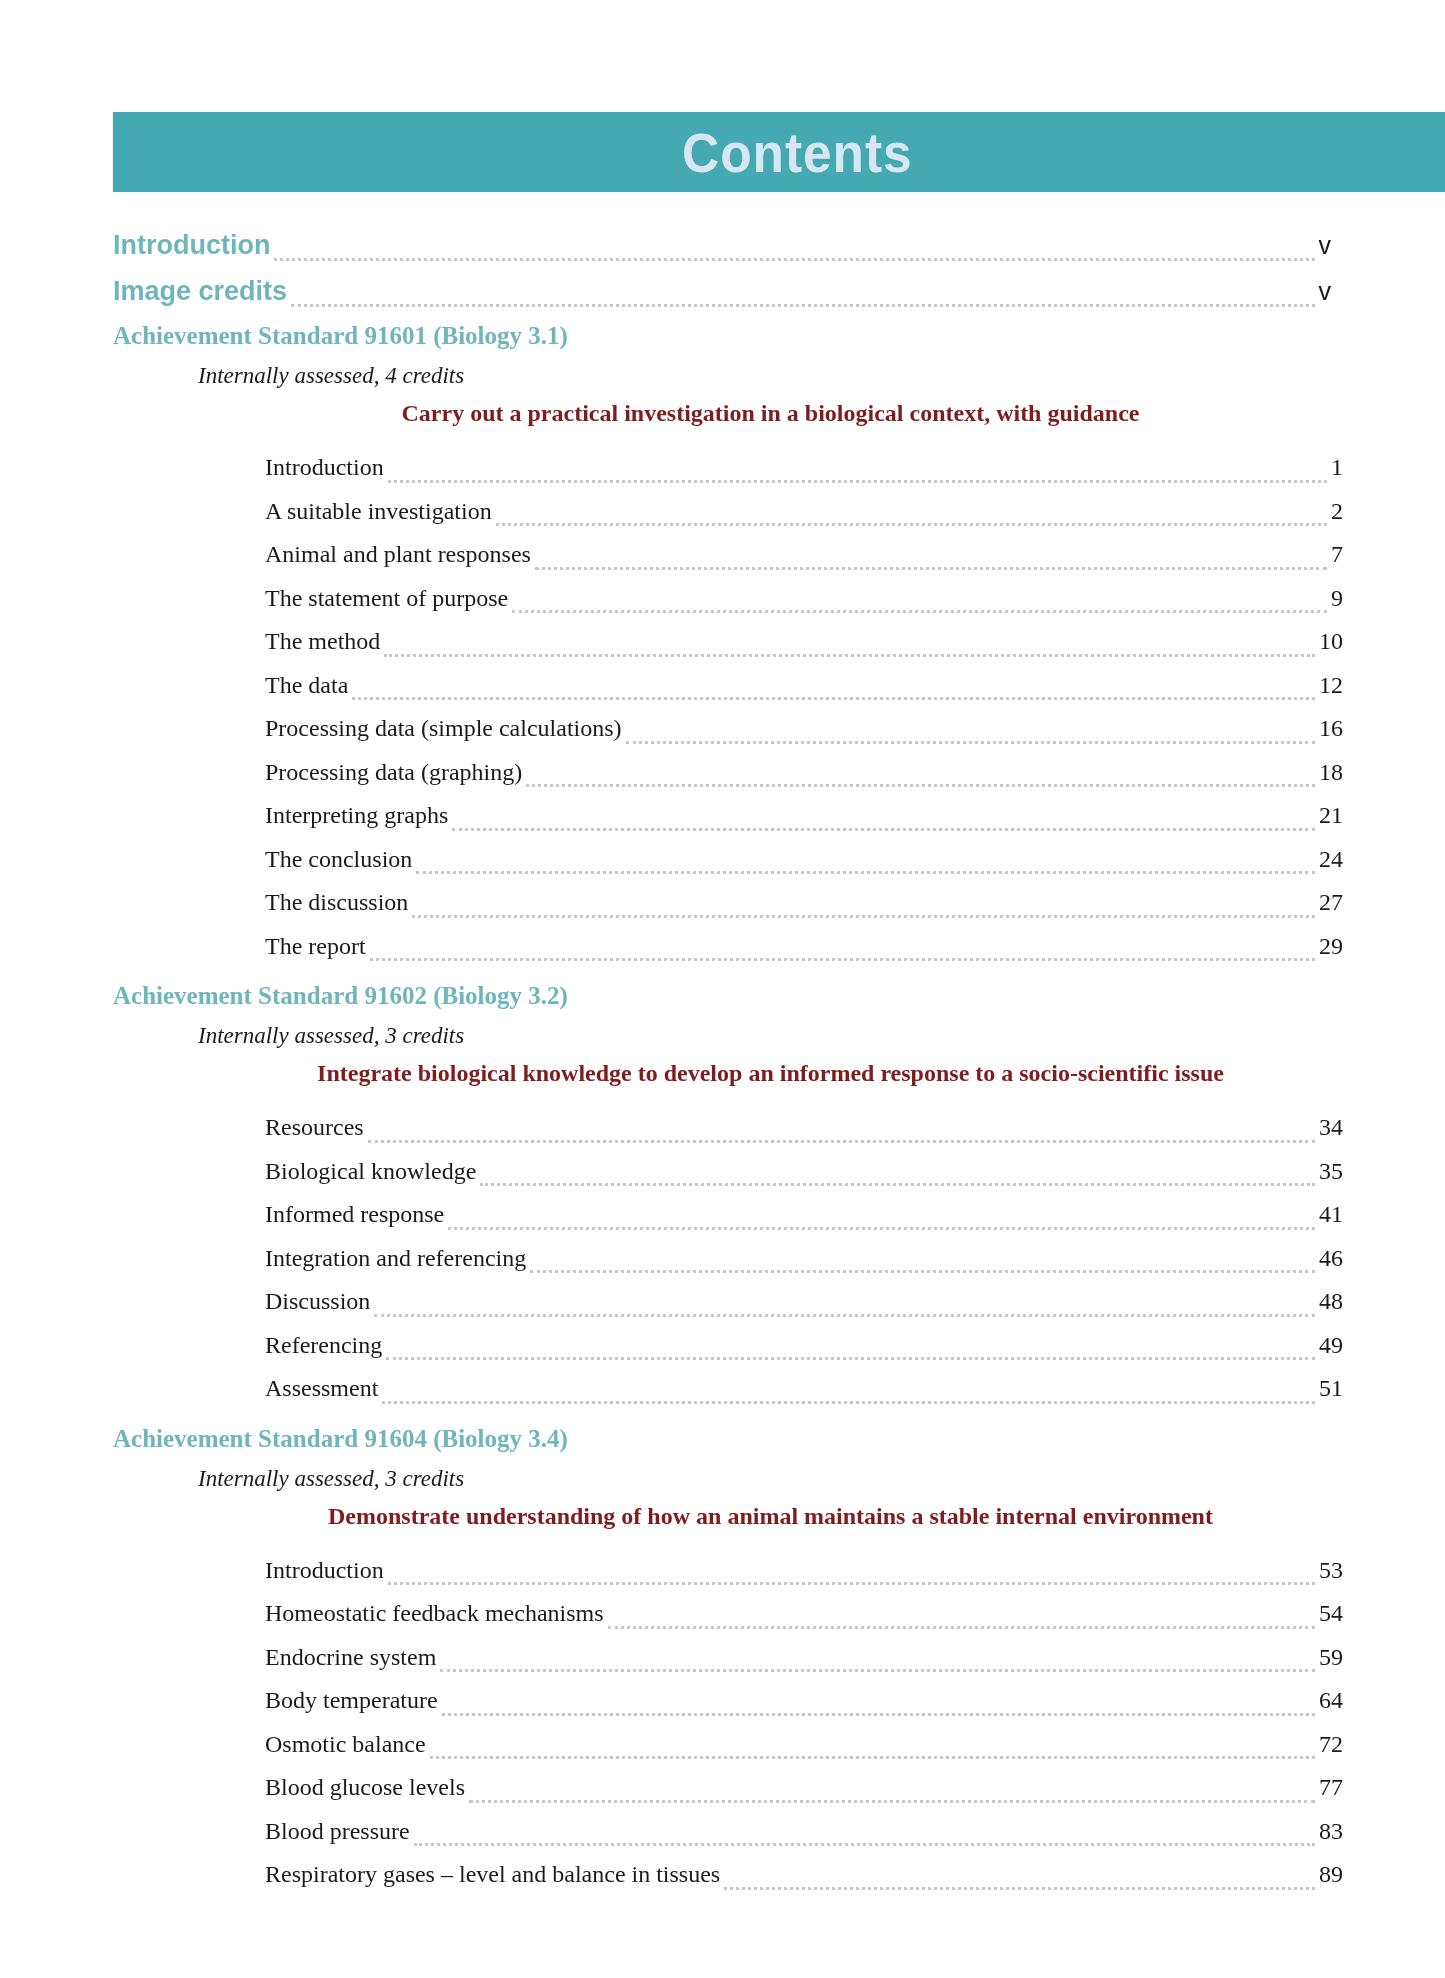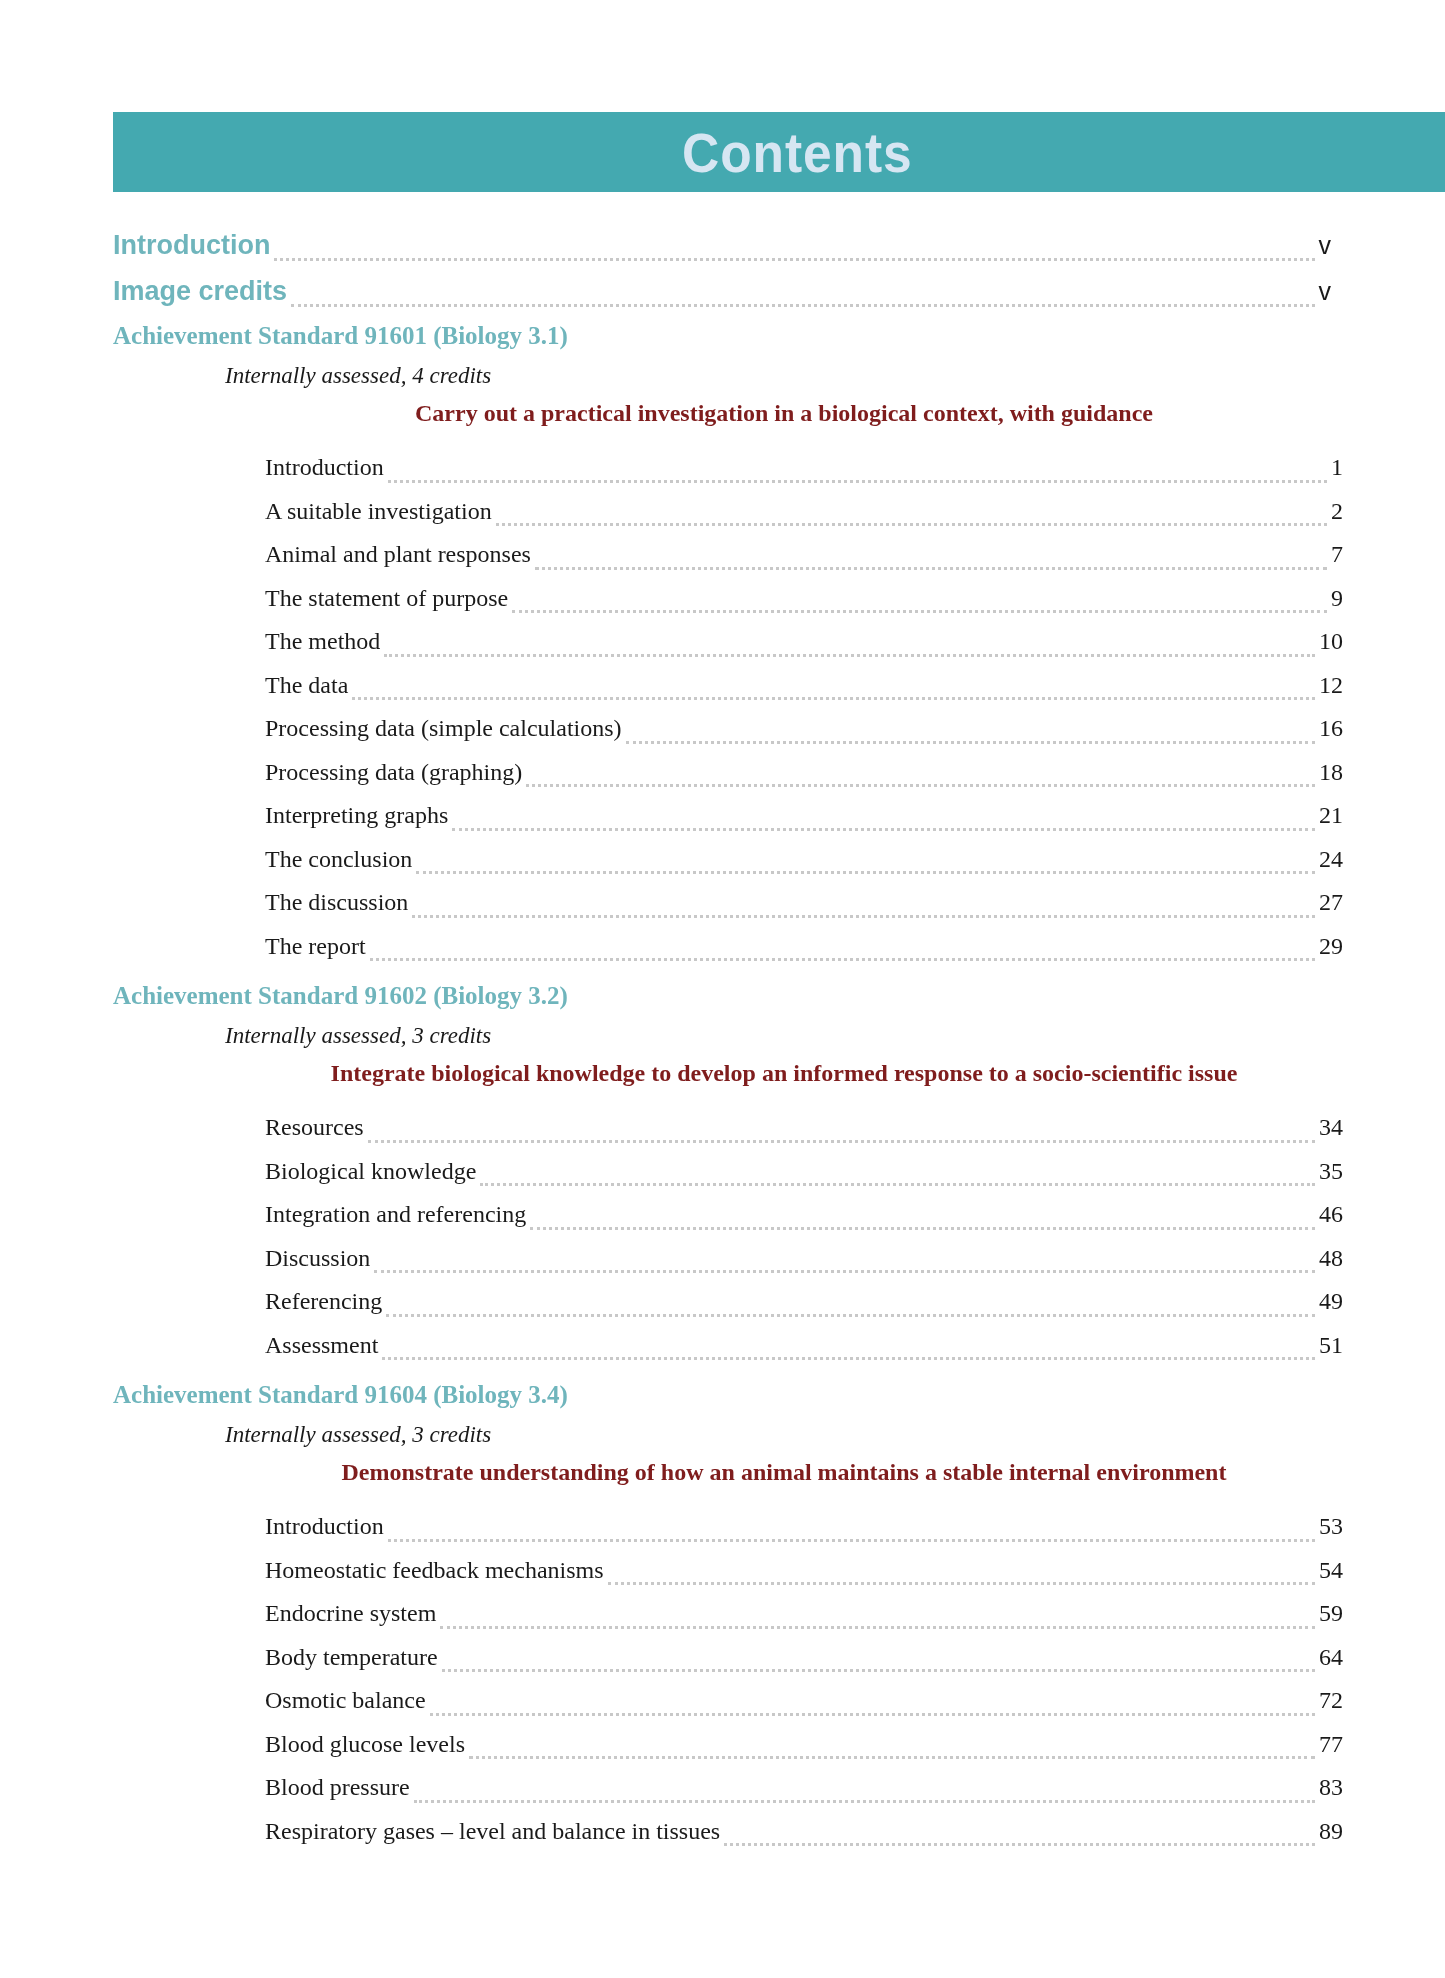--- a/index.html
+++ b/index.html
@@ -27,21 +27,21 @@
       flex: 1; margin: 0 4px; border-bottom: 3px dotted #c8c8c8;
       transform: translateY(-7px); height: 0; align-self: flex-end; margin-bottom: 0;
     }
     .row .page { white-space: nowrap; text-align: right; }
     .top-row { font-size: 27px; font-weight: bold; color: #6fb5bc; height: 46px; line-height: 46px; }
     .top-row .page { color: #1a1a1a; font-weight: normal; font-size: 25px; padding-right: 12px; }
     .std-heading {
       font-size: 25px; font-weight: bold; color: #6fb5bc; height: 44px; line-height: 44px;
       white-space: nowrap;
     }
-    .sub { margin-left: 112px; }
+    .sub { margin-left: 85px; }
     .credits { font-size: 23px; font-style: italic; color: #1a1a1a; height: 36px; line-height: 36px; }
     .desc { font-size: 24px; font-weight: bold; color: #7f1d1d; height: 38px; line-height: 38px; white-space: nowrap; text-align: center; }
     .entries { margin-left: 152px; margin-top: 14px; }
     .entries .row { font-size: 24px; color: #1a1a1a; }
     .section { margin-bottom: 6px; font-family: Liberation Serif, serif; }
   </style>
 </head>
 <body>
 
 <div class="banner">
@@ -137,20 +137,25 @@
       <span class="label">Resources</span>
       <span class="leader"></span>
       <span class="page">34</span>
     </div>
           <div class="row">
       <span class="label">Biological knowledge</span>
       <span class="leader"></span>
       <span class="page">35</span>
     </div>
           <div class="row">
+      <span class="label">Informed response</span>
+      <span class="leader"></span>
+      <span class="page">41</span>
+    </div>
+          <div class="row">
       <span class="label">Integration and referencing</span>
       <span class="leader"></span>
       <span class="page">46</span>
     </div>
           <div class="row">
       <span class="label">Discussion</span>
       <span class="leader"></span>
       <span class="page">48</span>
     </div>
           <div class="row">

